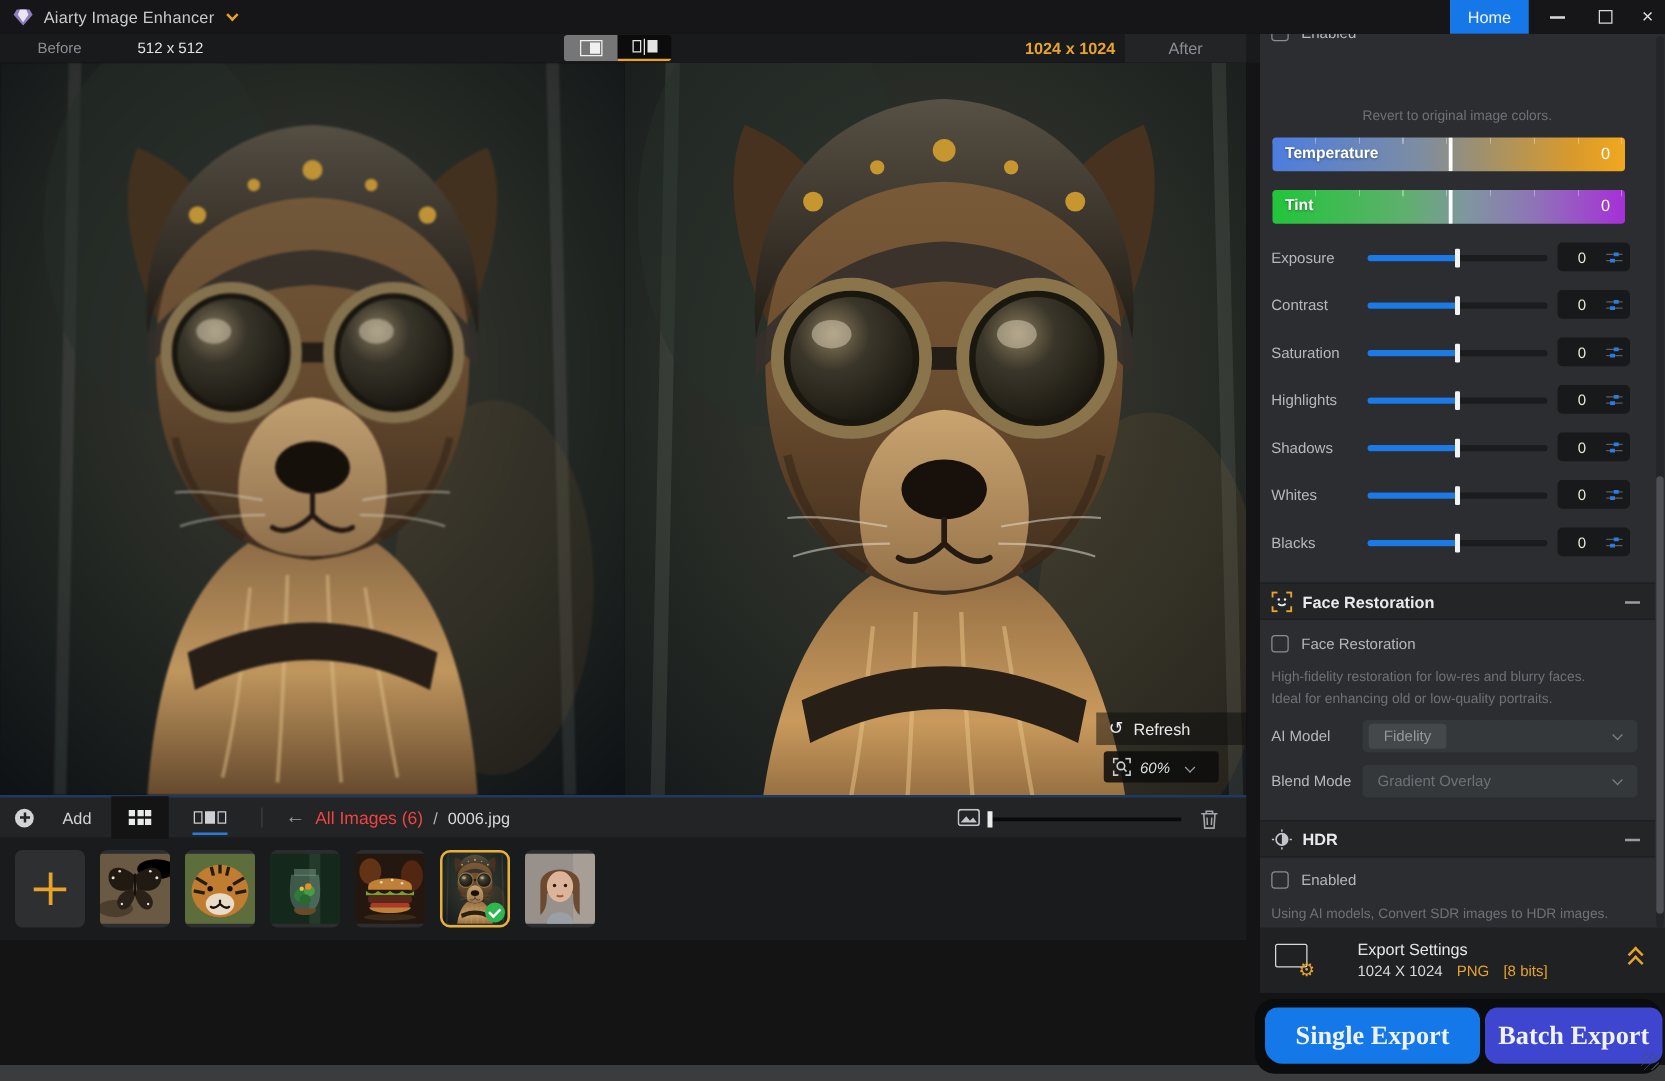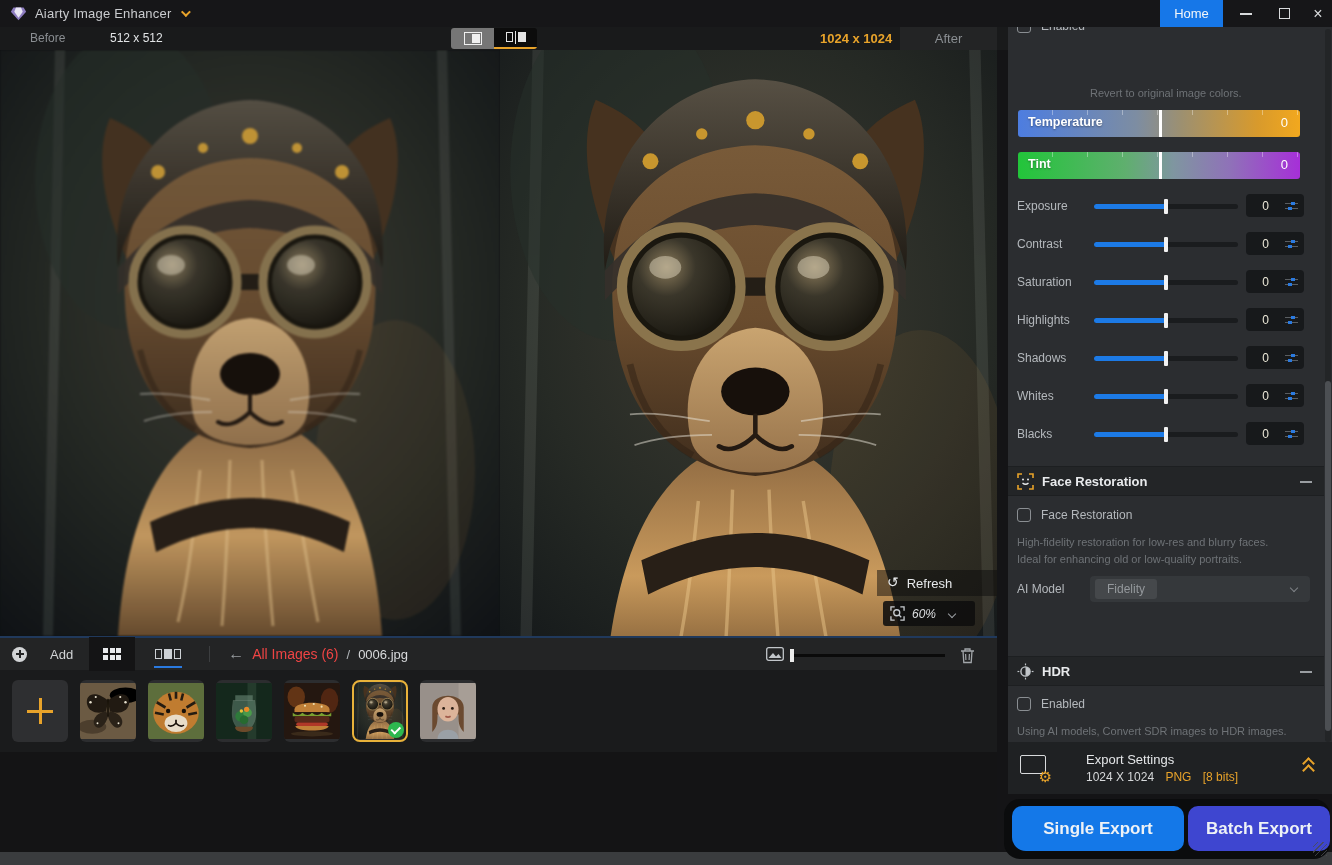--- a/index.html
+++ b/index.html
@@ -180,21 +180,21 @@
   .exp-sub .fmt { color:#e8a32a; margin-left:8px; }
   .exp-sub .bits { color:#e8a32a; margin-left:8px; }
   .dblchev { position:absolute; right:16px; top:16px; width:14px; height:18px; cursor:pointer; }
   .dblchev i { position:absolute; left:2px; width:9px; height:9px; border-left:2.5px solid #e8a32a; border-top:2.5px solid #e8a32a; transform:rotate(45deg); }
   .dblchev i.a { top:1px; } .dblchev i.b { top:8px; }
 
   
   .btnwrap { position:absolute; left:1004px; top:799px; width:326px; height:60px; background:#0b0c0d;
     border-radius:16px; z-index:40; }
   .btn { position:absolute; top:7px; height:45px; border-radius:10px; display:flex; align-items:center;
-    justify-content:center; color:#eef2f6; font-size:17px; font-weight:bold; cursor:pointer; }
+    justify-content:center; color:#eef2f6; font-size:21px; font-weight:bold; cursor:pointer;font-family:Liberation Serif, serif; }
   .btn.single { left:8px; width:172px; background:#1478e8; border-bottom-left-radius:14px; }
   .btn.batch { left:184px; width:142px; background:#3e46d0; }
   .grip { position:absolute; right:3px; bottom:3px; width:14px; height:14px;
     background:repeating-linear-gradient(135deg, transparent 0 3px, #4a4c4e 3px 4px); opacity:.8; }
 
   .pic-icon { width:18px; height:14px; }
   .trash-icon { width:15px; height:17px; }
   .mag-icon { width:15px; height:15px; }
 </style>
 </head>
@@ -643,20 +643,27 @@
     <div class="prow" style="top:505px;left:9px"><span class="hinttext">High-fidelity restoration for low-res and blurry faces.</span></div>
     <div class="prow" style="top:522px;left:9px"><span class="hinttext">Ideal for enhancing old or low-quality portraits.</span></div>
 
     <div class="ddrow" style="top:549px">
       <span class="plabel">AI Model</span>
       <div class="dropdown">
         <span class="dd-chip">Fidelity</span>
         <span class="chev-dn"></span>
       </div>
     </div>
+    <div class="ddrow" style="top:585px">
+      <span class="plabel">Blend Mode</span>
+      <div class="dropdown">
+        <span class="dd-val">Gradient Overlay</span>
+        <span class="chev-dn"></span>
+      </div>
+    </div>
 
     <div class="secheader" style="top:629px">
       <svg width="17" height="17" viewBox="0 0 17 17" style="margin-left:9px">
         <circle cx="8.5" cy="8.5" r="4.6" stroke="#c2c6ca" stroke-width="1.4" fill="none"></circle>
         <path d="M8.5,3.9 A4.6,4.6 0 0 1 8.5,13.1 Z" fill="#c2c6ca"></path>
         <g stroke="#c2c6ca" stroke-width="1.2">
             <line x1="8.5" y1="0.5" x2="8.5" y2="2.3"></line>
             <line x1="8.5" y1="14.7" x2="8.5" y2="16.5"></line>
             <line x1="0.5" y1="8.5" x2="2.3" y2="8.5"></line>
             <line x1="14.7" y1="8.5" x2="16.5" y2="8.5"></line>

